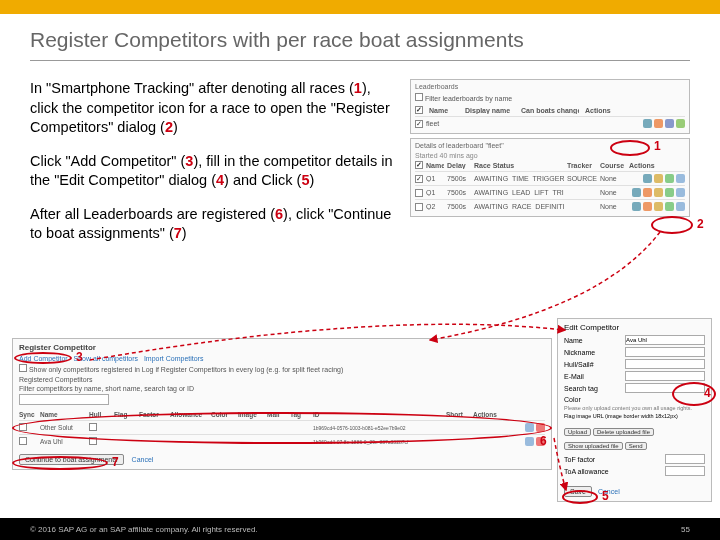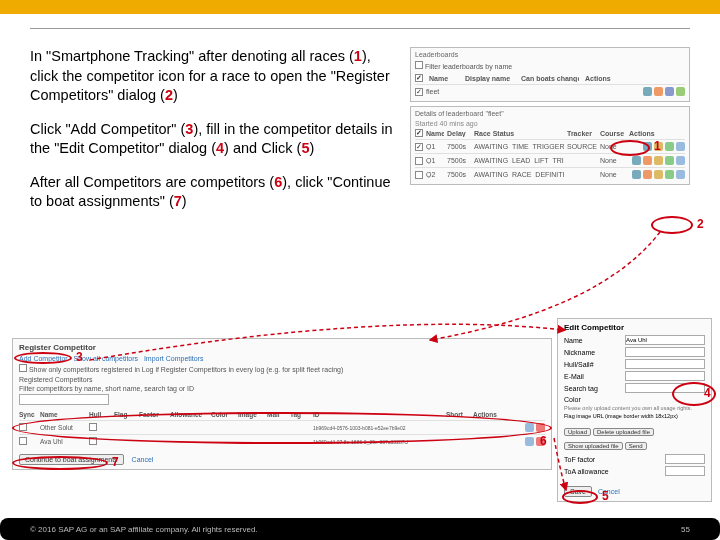--- a/index.html
+++ b/index.html
@@ -30,41 +30,42 @@
   .txt { border: 1px solid #aaa; height: 11px; width: 90px; background: #fff; display: inline-block; }
   .tbl { width: 100%; margin-top: 3px; }
   .tbl .row { font-size: 6.5px; }
   .btn { border: 1px solid #888; background: #eee; padding: 1px 5px; font-size: 7px; display: inline-block; color: #333; border-radius: 2px; margin-top: 6px; }
   .edit-panel { position: absolute; right: 8px; top: 318px; width: 155px; border: 1px solid #bbb; background: #fafafa; font-size: 7px; padding: 4px 6px; }
   .edit-panel .fld { display: flex; justify-content: space-between; margin: 2px 0; align-items: center; }
   .edit-panel .fld input { border: 1px solid #aaa; width: 80px; height: 10px; font-size: 6px; }
   .circ { position: absolute; border: 2px solid #cc0011; border-radius: 50%; }
   .num { position: absolute; color: #cc0011; font-size: 12px; font-weight: bold; }
   .arrow-svg { position: absolute; pointer-events: none; }
-  .footer { position: absolute; bottom: 0; left: 0; right: 0; height: 22px; background: #000; color: #bbb; font-size: 8px; display: flex; align-items: center; padding: 0 30px; justify-content: space-between; border-radius: 8px; }
+  .footer { position: absolute; bottom: 0; left: 0; right: 0; height: 22px; background: #000; color: #bbb; font-size: 8px; display: flex; align-items: center; padding: 0 30px; justify-content: space-between; }
   .lb-hdr { display:flex; gap:6px; }
 </style>
 </head>
 <body>
 
 <div class="topbar"></div>
 
 <div class="slide">
+  <h1 class="title">Register Competitors with per race boat assignments</h1>
   <hr class="hr">
 
   <div class="content">
     <div class="left">
       <p>
         <span>In "Smartphone Tracking" after denoting all races (</span><span class="red">1</span><span>), click the competitor icon for a race to open the "Register Competitors" dialog (</span><span class="red">2</span><span>)</span>
       </p>
       <p>
         <span>Click "Add Competitor" (</span><span class="red">3</span><span>), fill in the competitor details in the "Edit Competitor" dialog (</span><span class="red">4</span><span>) and Click (</span><span class="red">5</span><span>)</span>
       </p>
       <p>
-        <span>After all Competitors are competitors (</span><span class="red">6</span><span>), click "Continue to boat assignments" (</span><span class="red">7</span><span>)</span>
+        <span>After all Leaderboards are registered (</span><span class="red">6</span><span>), click "Continue to boat assignments" (</span><span class="red">7</span><span>)</span>
       </p>
     </div>
 
     <div class="right">
       <div class="panel">
         <div class="panel-title">Leaderboards</div>
         <div style="margin:2px 0"><span class="chk"></span> <span>Filter leaderboards by name</span></div>
         <div class="row header lb-hdr">
           <span class="chk on"></span>
           <span class="cell" style="width:30px">Name</span>
@@ -211,21 +212,21 @@
             <span class="ico" style="background:#e77"></span>
           </span>
       </div>
     </div>
     <span class="btn">Continue to boat assignments</span>
     <span class="link" style="margin-left:6px">Cancel</span>
   </div>
 </div>
 
 <div class="edit-panel">
-  <div style="font-weight:bold;font-size:8px;margin-bottom:3px">Edit Competitor</div>
+  <div style="font-weight:normal;font-size:8px;margin-bottom:3px">Edit Competitor</div>
   <div class="fld">
       <span>Name</span>
       <input value="Ava Uhl" style="">
     </div>
   <div class="fld">
       <span>Nickname</span>
       <input style="">
     </div>
   <div class="fld">
       <span>Hull/Sail#</span>

